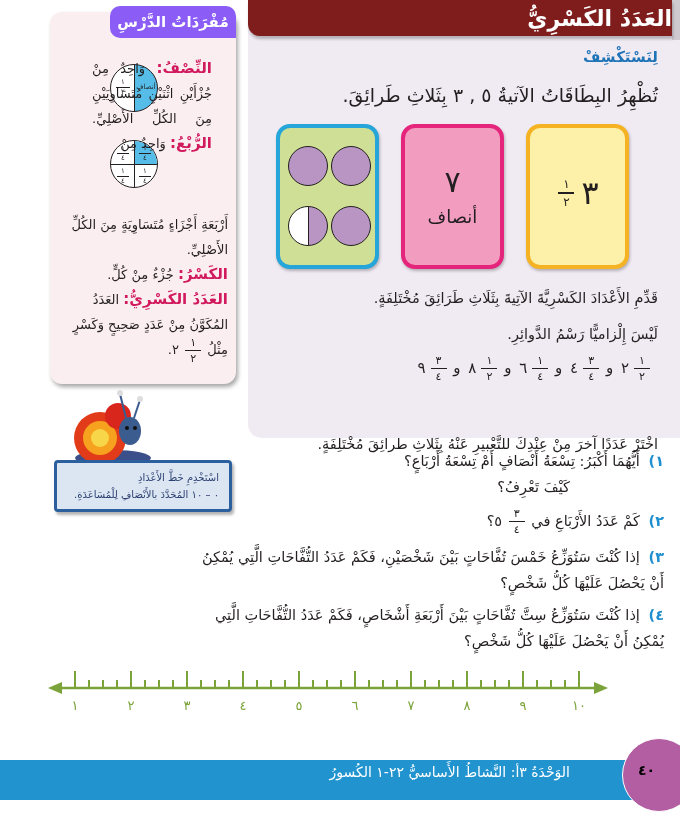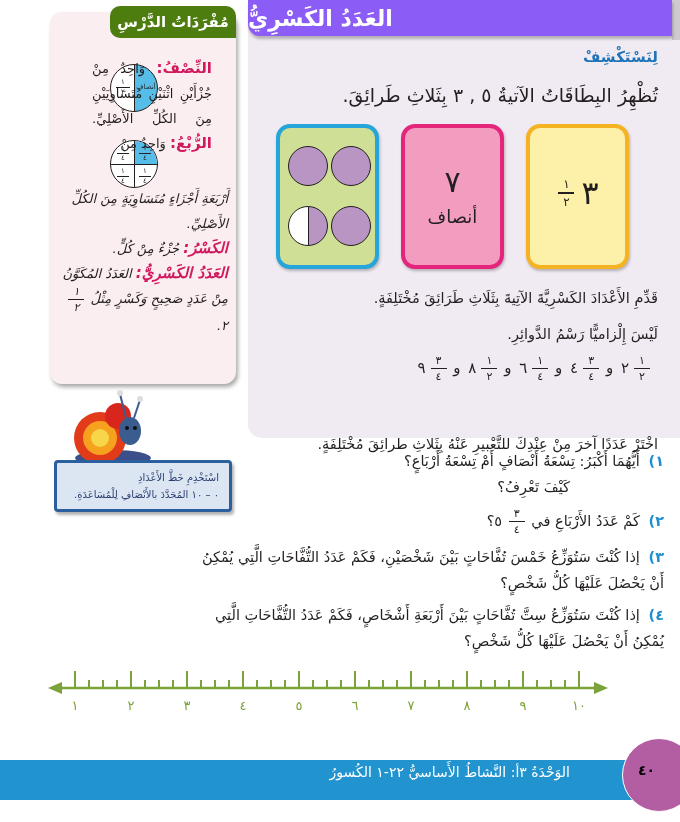--- a/index.html
+++ b/index.html
@@ -7,24 +7,24 @@
   body { position: relative; font-family: "DejaVu Sans", sans-serif; color: #231f20; }
   .rtl { direction: rtl; }
 
   
   .main-panel {
     position: absolute; left: 248px; top: 0; width: 432px; height: 438px;
     background: #f0eaf2; border-bottom-left-radius: 14px;
   }
   .title-bar {
     position: absolute; left: 248px; top: 0; width: 424px; height: 36px;
-    background: #8b5cf6; border-bottom-left-radius: 12px;
+    background: #7f1d1d; border-bottom-left-radius: 12px;
     box-shadow: 1px 3px 3px rgba(0,0,0,0.25);
     color: #fff; font-weight: bold; font-size: 22px;
-    display: flex; align-items: center; padding-right: 20px;
+    display: flex; align-items: center; justify-content: flex-end; 
   }
   .title-edge { position: absolute; left: 672px; top: 0; width: 8px; height: 40px; background: #8e8e8e; opacity: .35; }
 
   .explore-heading { position: absolute; right: 22px; top: 48px; color: #1f73b7; font-size: 15px; font-weight: bold; }
   .intro-text { position: absolute; right: 22px; top: 84px; font-size: 19px; }
 
   .cards { position: absolute; left: 276px; top: 124px; width: 364px; height: 148px; }
   .card {
     position: absolute; top: 0; width: 103px; height: 145px; border-radius: 14px; border: 4px solid;
     box-shadow: 1px 2px 3px rgba(0,0,0,0.25);
@@ -52,26 +52,26 @@
   .numbers-line span.w { margin: 0 3px; }
 
   
   .vocab {
     position: absolute; left: 50px; top: 12px; width: 186px; height: 372px;
     background: #fbeef0; border-radius: 12px;
     box-shadow: 2px 3px 4px rgba(0,0,0,0.35);
   }
   .vocab-head {
     position: absolute; left: 110px; top: 6px; width: 126px; height: 32px;
-    background: #4d7c0f; border-radius: 10px 10px 0 10px; color: #fff; font-weight: bold; font-size: 15px;
+    background: #8b5cf6; border-radius: 10px 10px 0 10px; color: #fff; font-weight: bold; font-size: 15px;
     display: flex; align-items: center; justify-content: center;
   }
   .vocab-body { position: absolute; right: 24px; top: 44px; width: 120px; font-size: 13px; line-height: 25px; direction: rtl; text-align: justify; }
   .term { color: #d1195d; font-weight: bold; font-size: 15px; }
-  .vocab-body2 { position: absolute; right: 8px; top: 174px; width: 172px; font-size: 13px; line-height: 25px; direction: rtl; font-style: italic; }
+  .vocab-body2 { position: absolute; right: 8px; top: 200px; width: 172px; font-size: 13px; line-height: 25px; direction: rtl; }
 
   .pie { position: absolute; width: 48px; height: 48px; border-radius: 50%; border: 1.5px solid #231f20; overflow: hidden; }
   .pie-half { left: 60px; top: 52px; background: linear-gradient(to right, #ffffff 50%, #55bde8 50%); }
   .pie-half .v { position: absolute; left: 22.5px; top: 0; width: 1.5px; height: 100%; background: #231f20; }
   .pie-quarter { left: 60px; top: 128px; background: #fff; }
   .pie-quarter .q-tr { position: absolute; left: 50%; top: 0; width: 50%; height: 50%; background: #55bde8; }
   .pie-quarter .v { position: absolute; left: 22.5px; top: 0; width: 1.5px; height: 100%; background: #231f20; }
   .pie-quarter .h { position: absolute; left: 0; top: 22.5px; width: 100%; height: 1.5px; background: #231f20; }
   .pie .lbl { position: absolute; font-size: 7px; line-height: 1; text-align: center; }
   .pie .lbl .bar { height: 0.8px; background: #231f20; margin: 1px 0; }

